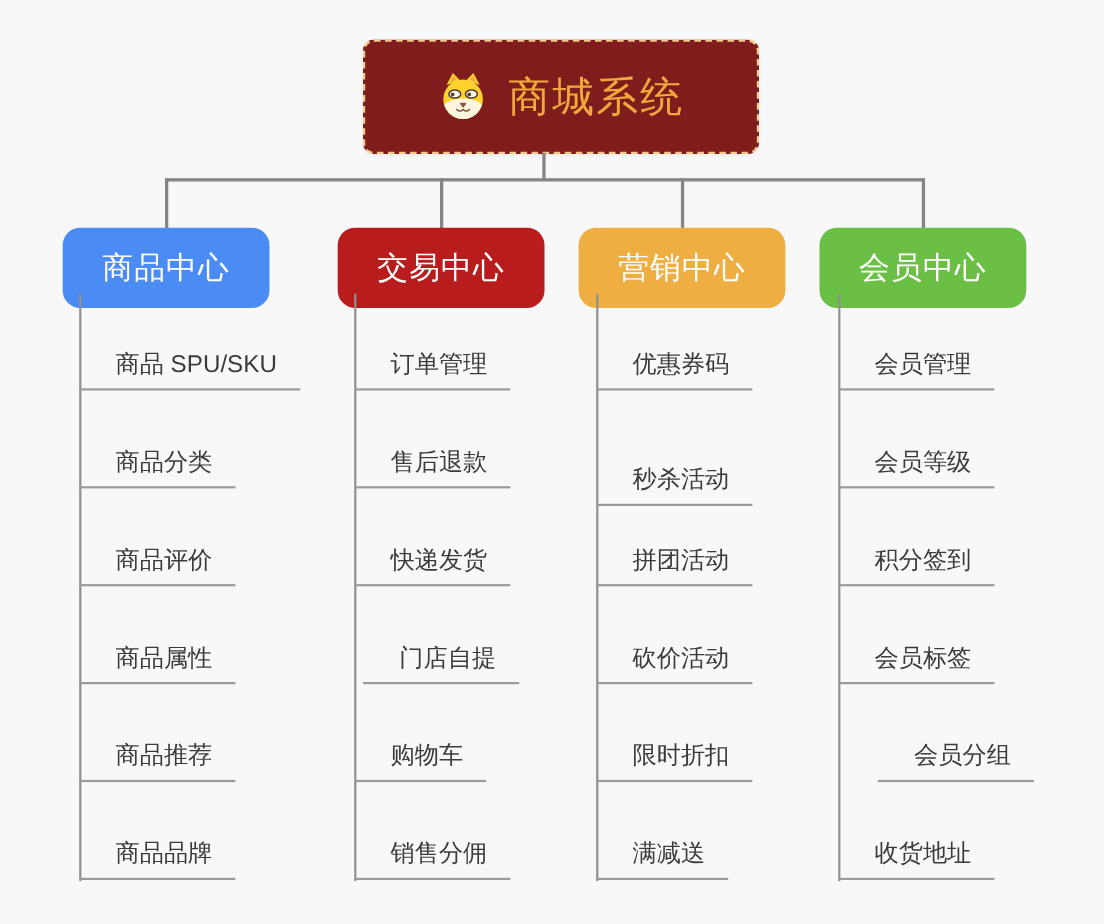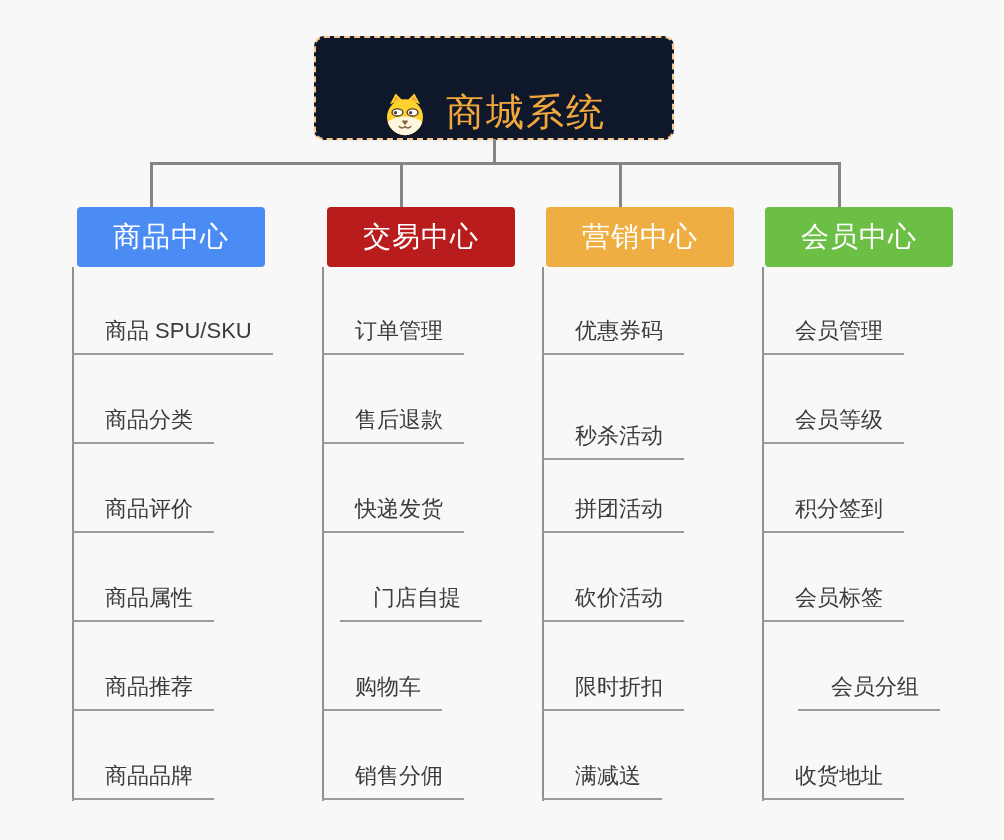--- a/index.html
+++ b/index.html
@@ -11,28 +11,28 @@
     position: relative;
     width: 1004px;
     height: 840px;
     background: #F8F8F8;
     overflow: hidden;
   }
 
   
   .node-root {
     position: absolute;
-    left: 314px; top: 36px;
+    left: 330px; top: 36px;
     width: 360px; height: 104px;
-    background: #0f172a;
+    background: #7f1d1d;
     border: 2px dashed #F6C98B;
     border-radius: 10px;
     box-sizing: border-box;
     display: flex;
-    align-items: flex-end;
+    align-items: center;
     justify-content: center;
     gap: 18px;
     box-shadow: 0 1px 3px rgba(0,0,0,0.05);
     cursor: pointer;
   }
   .root-title {
     font-size: 38px;
     letter-spacing: 2px;
     color: #F2A73D;
     white-space: nowrap;
@@ -42,27 +42,26 @@
   
   .cline { position: absolute; background: #858585; }
   .stub  { left: 493px; top: 139px; width: 3px; height: 24px; }
   .hline { left: 150px; top: 162px; width: 690px; height: 3px; }
   .drop  { top: 162px; width: 3px; height: 46px; }
 
   
   .branch-box {
     position: absolute;
     top: 207px;
-    width: 188px; height: 60px;
-    border-radius: 4px;
+    width: 188px; height: 73px;
+    border-radius: 16px;
     display: flex;
     align-items: center;
     justify-content: center;
     cursor: pointer;
-    margin-left: 20px;
   }
   .branch-label {
     font-size: 28px;
     letter-spacing: 1px;
     color: #FFFFFF;
     white-space: nowrap;
   }
 
   
   .colline {
@@ -131,21 +130,21 @@
       <div class="leaf" style="left: 72px; top: 671px;">商品推荐</div>
       <div class="leaf" style="left: 72px; top: 760px;">商品品牌</div>
       <div class="cline drop" style="left: 399.5px;"></div>
       <div class="branch-box" style="left: 307px; background: #b91c1c;">
         <span class="branch-label">交易中心</span>
       </div>
       <div class="colline" style="left: 322px;"></div>
       <div class="leaf" style="left: 322px; top: 315px;">订单管理</div>
       <div class="leaf" style="left: 322px; top: 404px;">售后退款</div>
       <div class="leaf" style="left: 322px; top: 493px;">快递发货</div>
-      <div class="leaf" style="left: 340px; top: 582px; font-family: Liberation Serif, serif;">门店自提</div>
+      <div class="leaf" style="left: 330px; top: 582px; font-family: Liberation Serif, serif;">门店自提</div>
       <div class="leaf" style="left: 322px; top: 671px; font-family: Liberation Serif, serif;">购物车</div>
       <div class="leaf" style="left: 322px; top: 760px;">销售分佣</div>
       <div class="cline drop" style="left: 618.5px;"></div>
       <div class="branch-box" style="left: 526px; background: rgb(239, 174, 65);">
         <span class="branch-label">营销中心</span>
       </div>
       <div class="colline" style="left: 542px;"></div>
       <div class="leaf" style="left: 542px; top: 315px;">优惠券码</div>
       <div class="leaf" style="left: 542px; top: 420px;">秒杀活动</div>
       <div class="leaf" style="left: 542px; top: 493px;">拼团活动</div>

